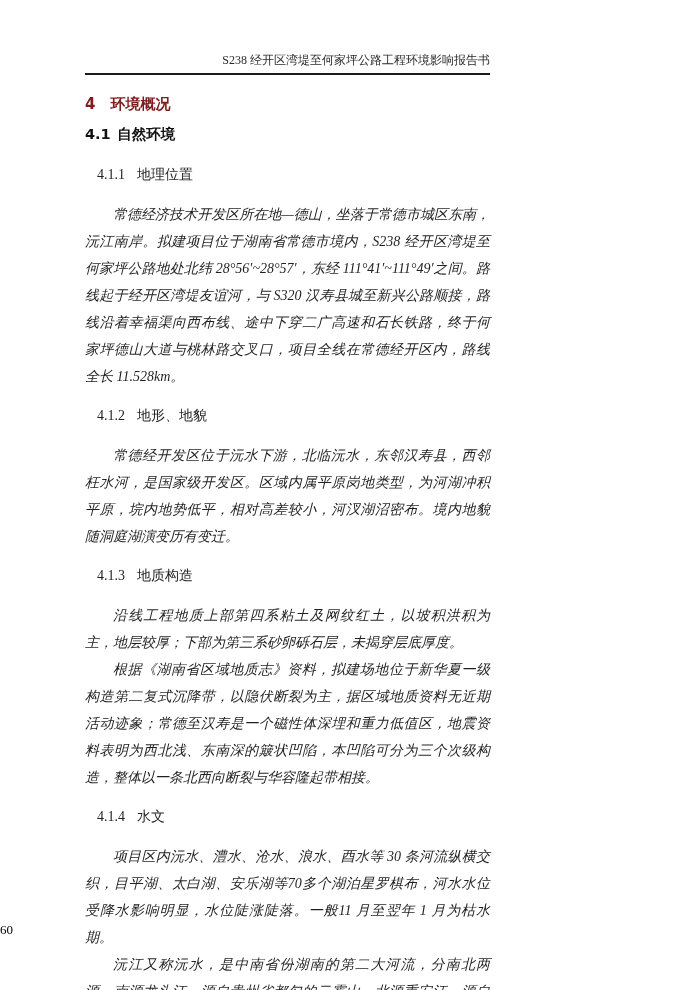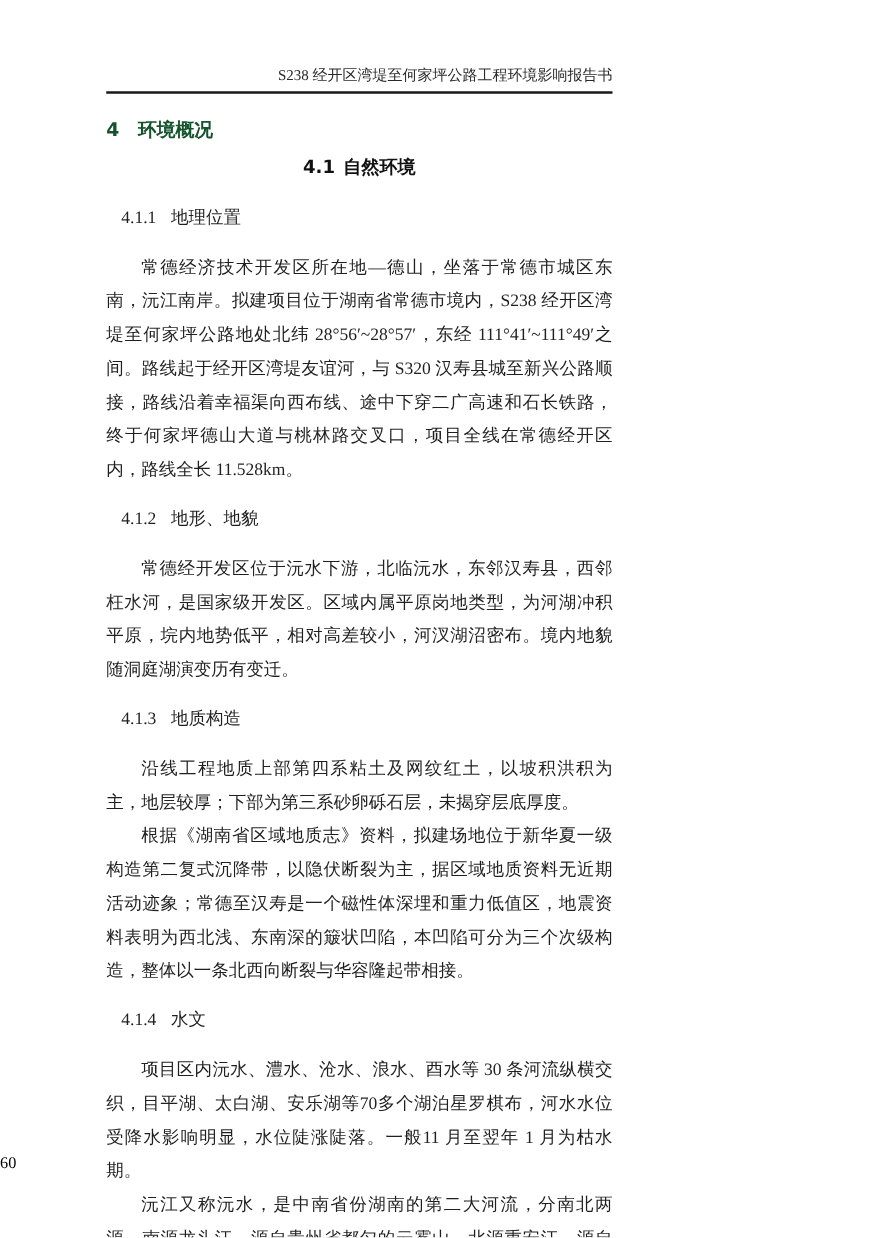--- a/index.html
+++ b/index.html
@@ -29,51 +29,51 @@
     margin-top: 5px;
     height: 2px;
     background: #1a1a1a;
   }
   h1.chapter {
     margin: 14px 0 0 0;
     font-size: 15px;
     line-height: 30px;
     font-weight: bold;
     font-family: "DejaVu Sans", "Liberation Sans", sans-serif;
-    color: #14532d;
+    color: #7f1d1d;
   }
   h1.chapter .num { margin-right: 1em; }
   h2.section {
     margin: 0;
     font-size: 14.5px;
     line-height: 30px;
     font-weight: bold;
     font-family: "DejaVu Sans", "Liberation Sans", sans-serif;
     color: #111;
-    text-align: center;
   }
   h2.section .num { margin-right: 0.45em; }
   h3.subsection {
     margin: 12px;
     font-size: 14px;
     line-height: 28px;
     font-weight: normal;
     font-family: "Liberation Serif", "DejaVu Serif", serif;
     color: #1f1f1f;
   }
   h3.subsection .num { margin-right: 0.85em; }
   p.body-par {
     margin: 0;
     font-size: 14px;
     line-height: 27px;
     text-align: justify;
     text-justify: inter-ideograph;
     text-indent: 2em;
     color: #1f1f1f;
     word-break: break-all;
+    font-style: italic;
   }
   .page-number {
     position: absolute;
     left: 0;
     right: 0;
     top: 922px;
     text-align: left;
     font-size: 13px;
     color: #000000;
     font-family: "Liberation Serif", "DejaVu Serif", serif;

